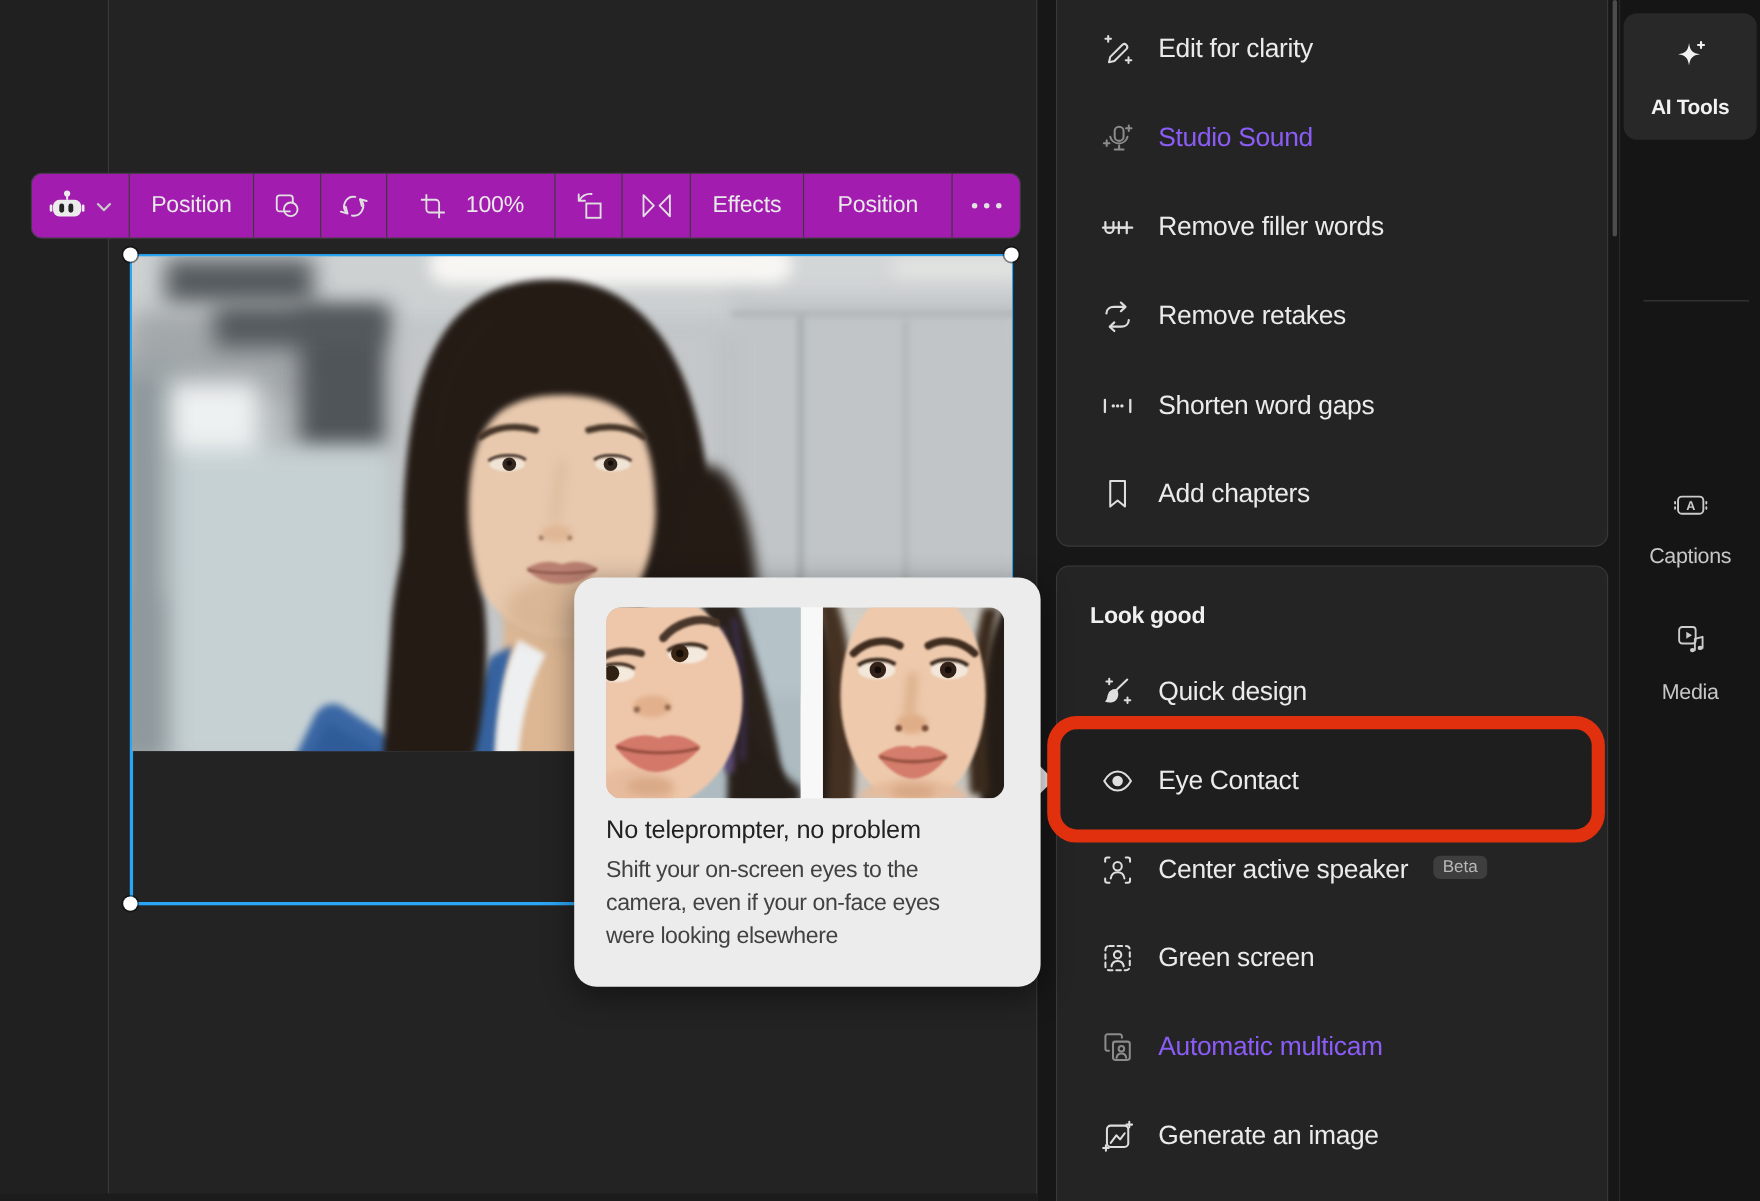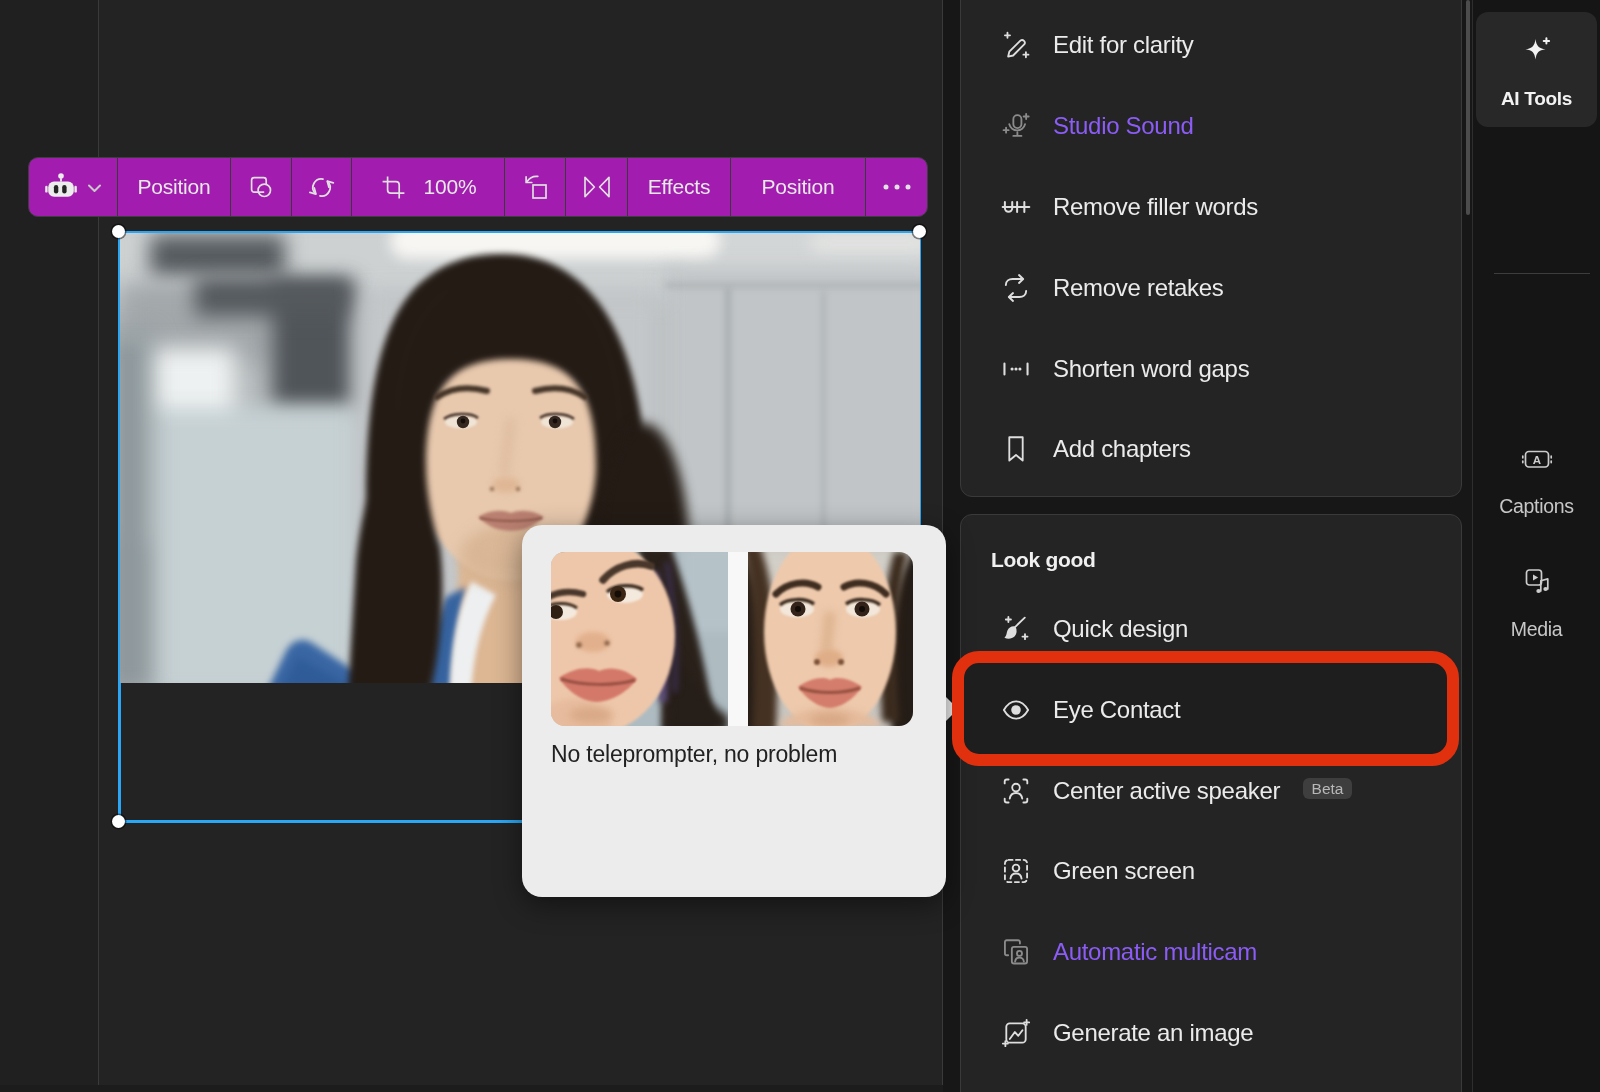--- a/index.html
+++ b/index.html
@@ -445,15 +445,16 @@
         <circle cx="69" cy="110" r="3" fill="#7c5238" style="filter:blur(1px)"></circle>
         <circle cx="93" cy="110" r="3" fill="#7c5238" style="filter:blur(1px)"></circle>
 
         <path d="M50 135 C62 126 76 124 82 128 C88 124 102 126 114 135 C102 152 88 156 82 156 C76 156 62 152 50 135 Z" fill="#d47d6c" style="filter:blur(1.2px)"></path>
         <path d="M52 136 C70 142 94 142 112 136" stroke="#94503f" stroke-width="3" fill="none" style="filter:blur(1px)"></path>
         <ellipse cx="82" cy="168" rx="20" ry="7" fill="#d8a885" style="filter:blur(4px)"></ellipse>
       </svg>
     </div>
       </div>
     <div id="tiphead">No teleprompter, no problem</div>
+    <div id="tipbody">Shift your on-screen eyes to the<br>camera, even if your on-face eyes<br>were looking elsewhere</div>
   </div>
 
 </div>
 
 </body></html>

